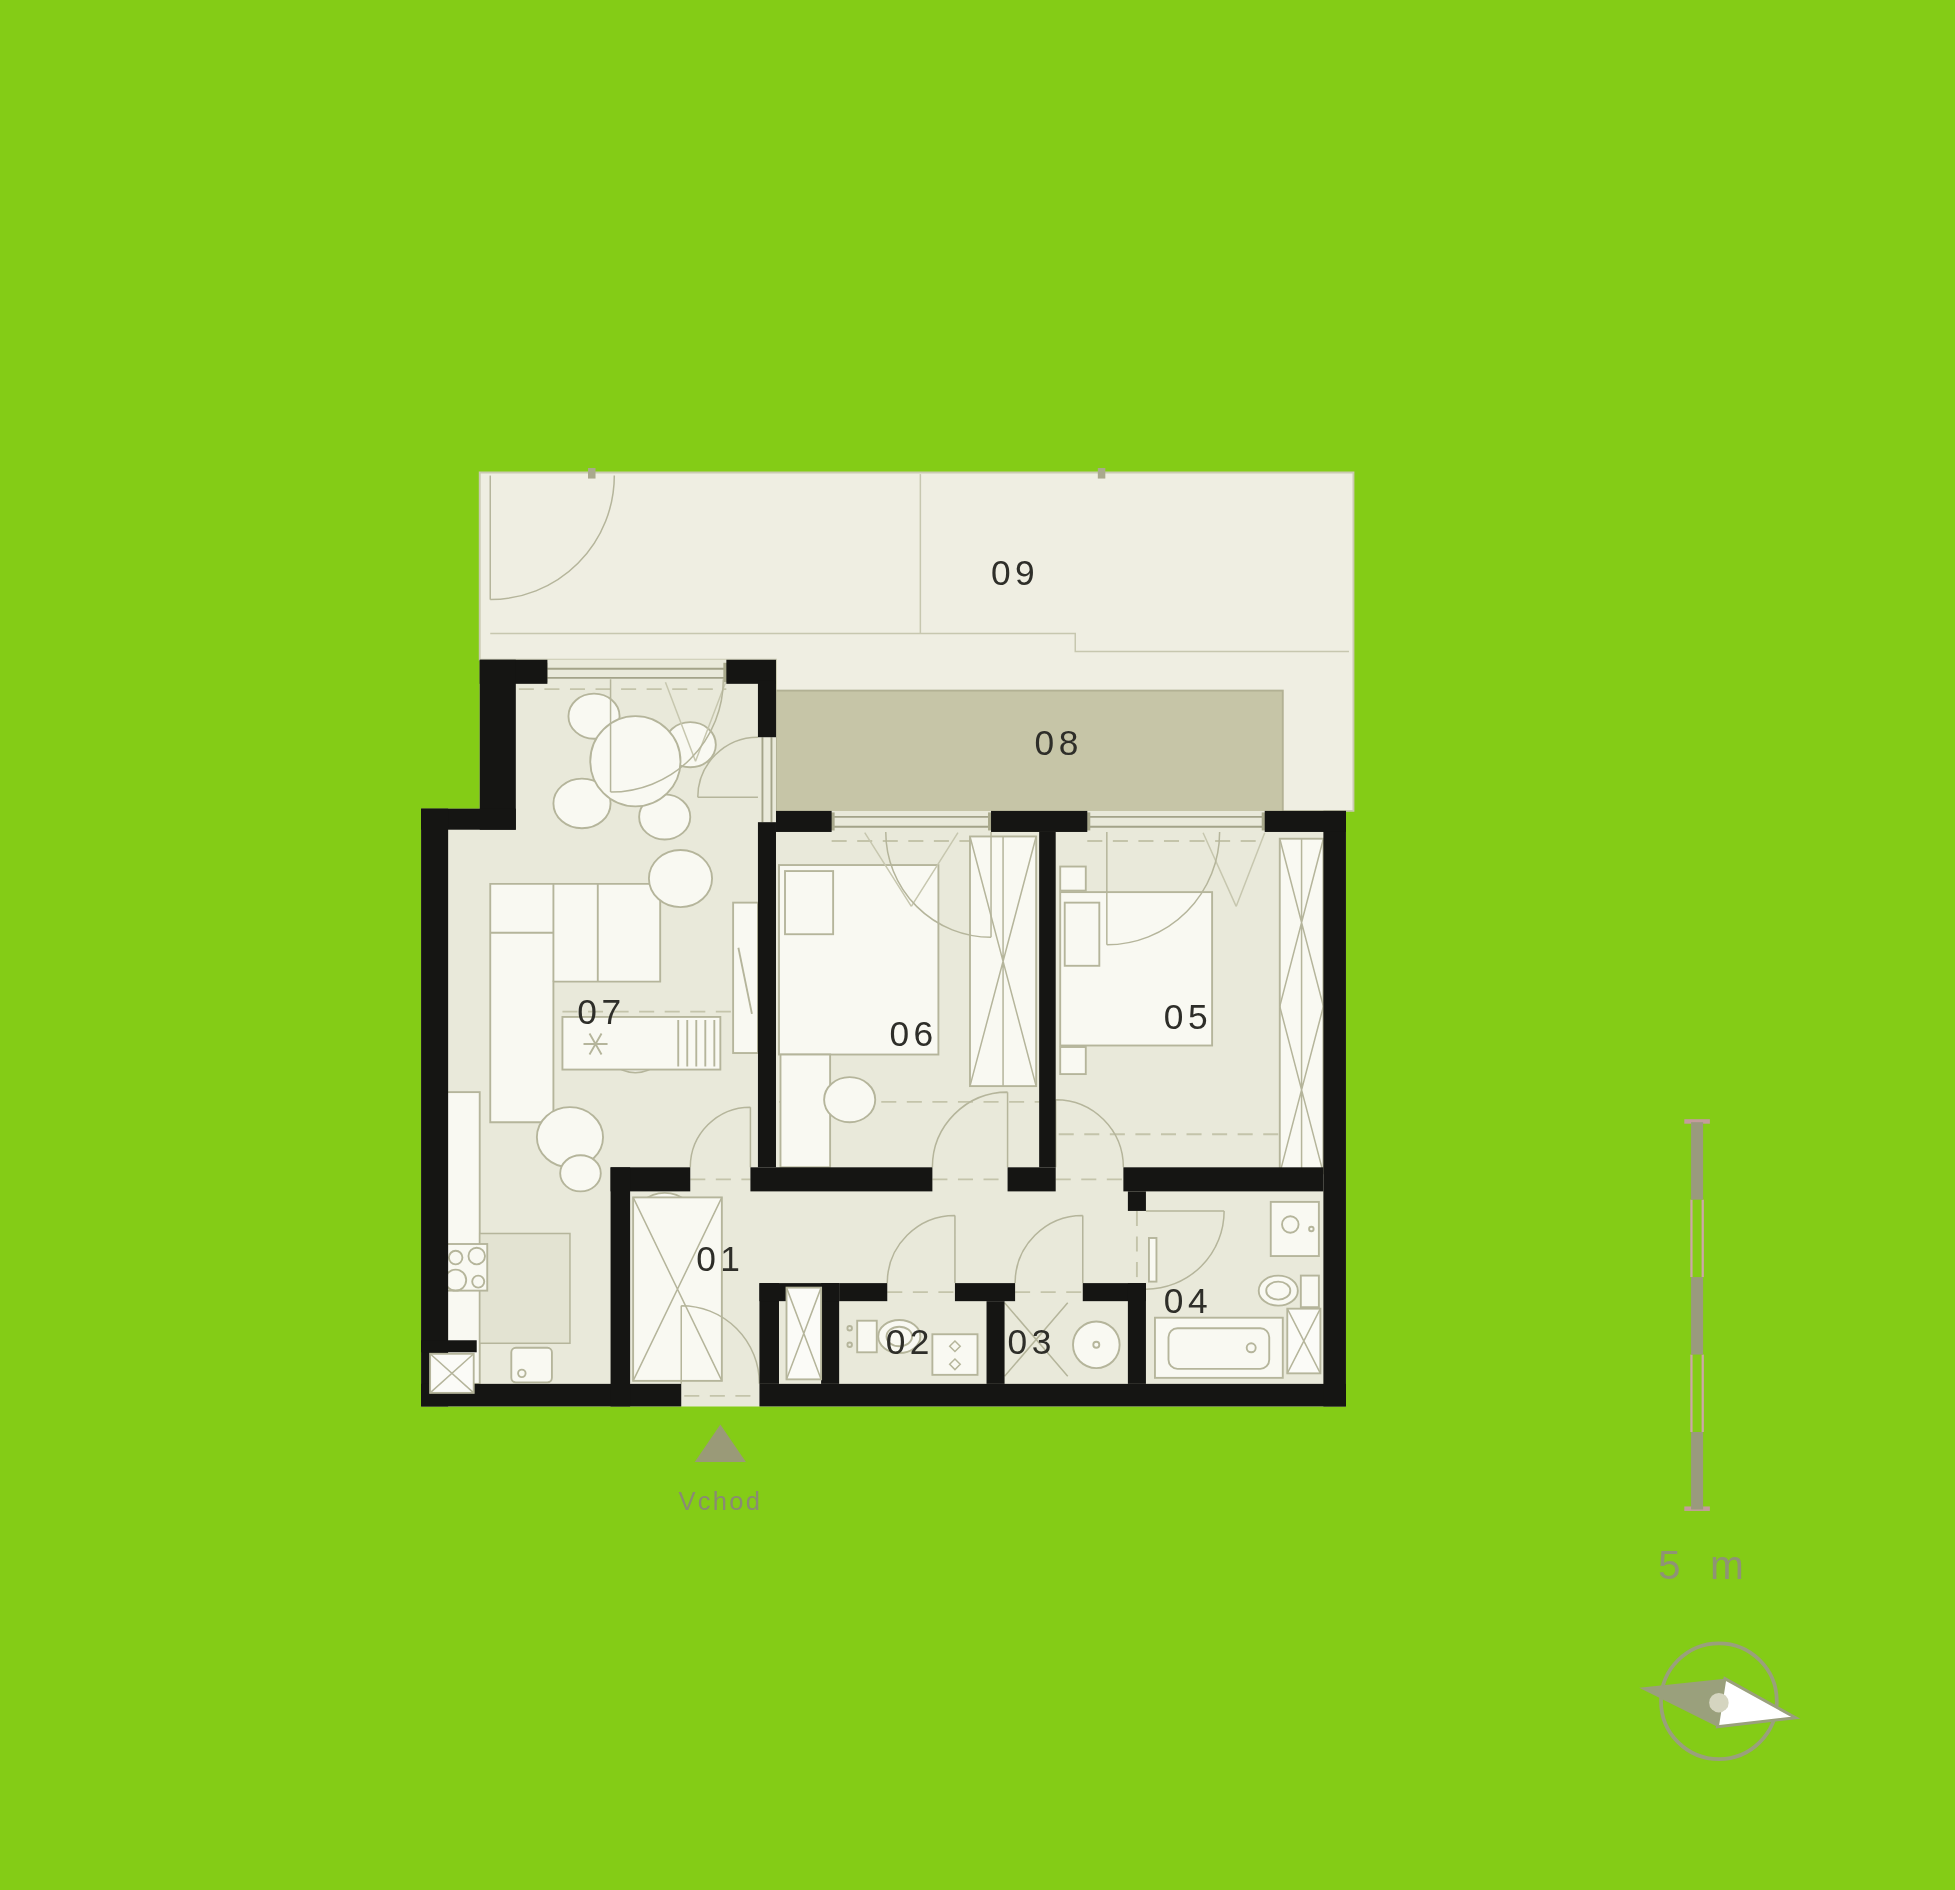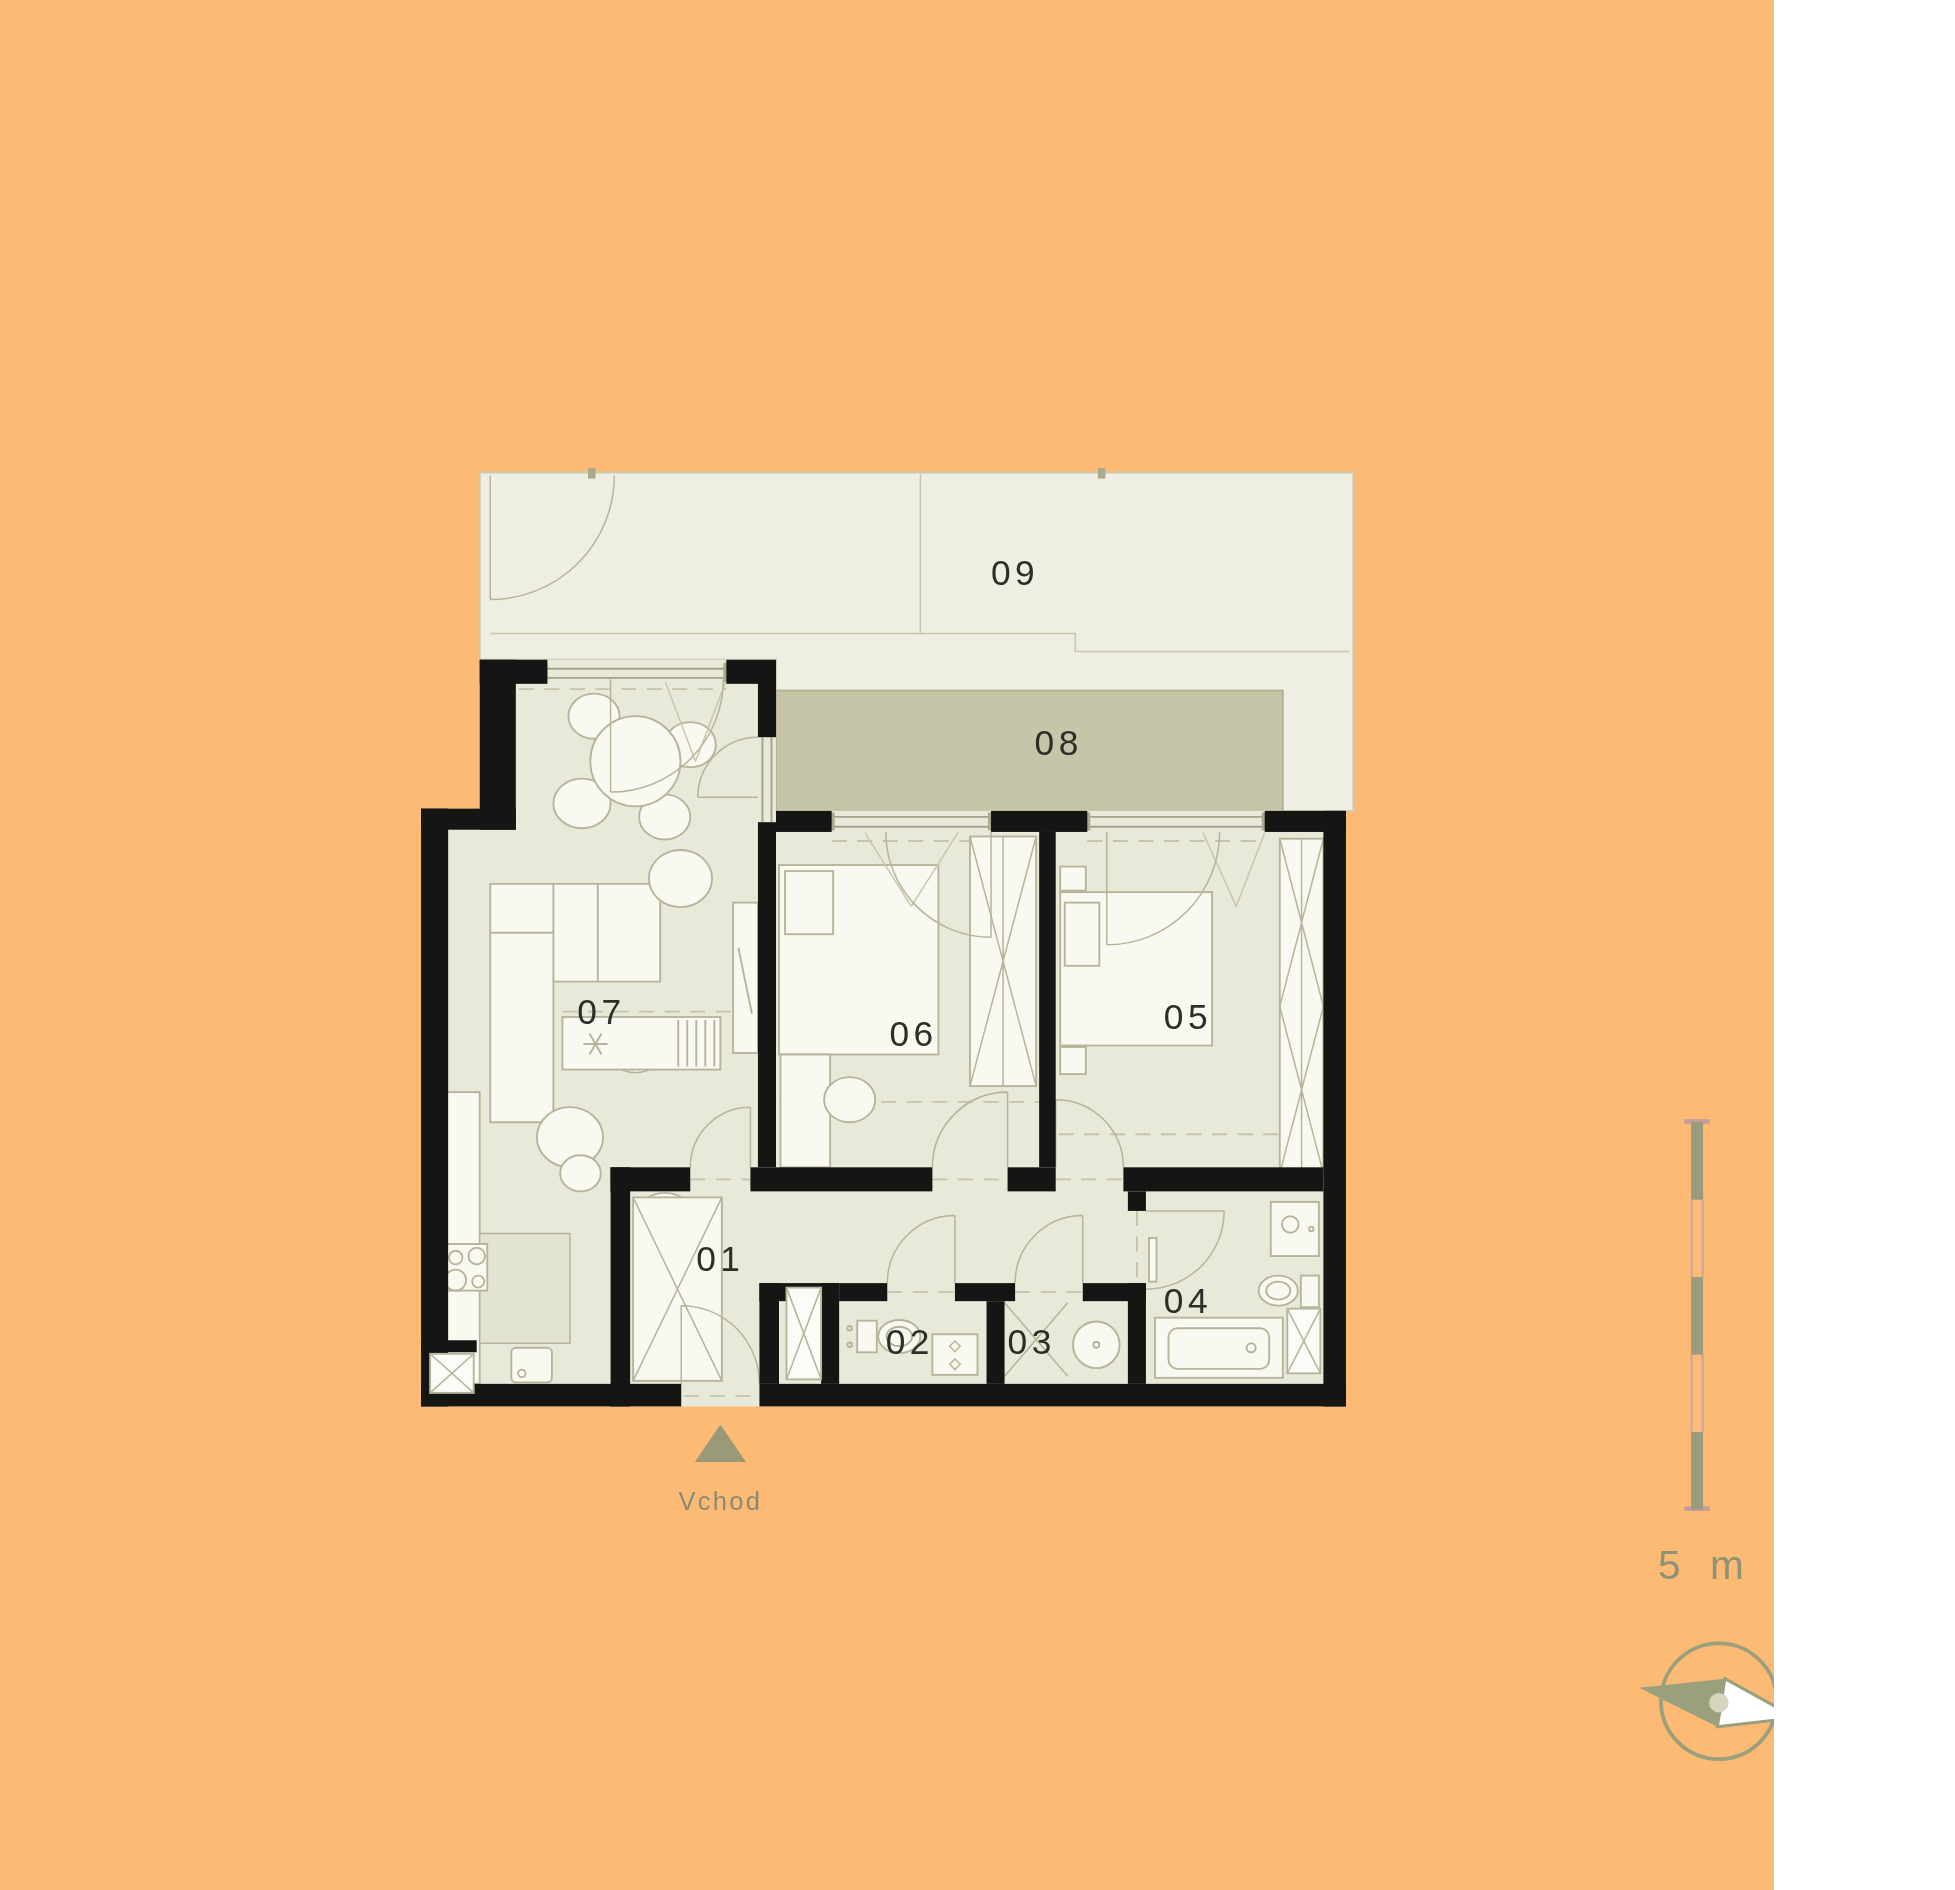--- a/index.html
+++ b/index.html
@@ -1,17 +1,17 @@
 <!DOCTYPE html>
 <html style="font-size:12px"><head>
 <meta charset="utf-8">
 <style>
   html,body{margin:0;padding:0;background:#ffffff;}
   body{width:1955px;height:1891px;font-family:"Liberation Sans",sans-serif;}
-  .stage{position:relative;width:1774px;height:1891px;background:#fdba74;overflow:hidden;}
+  .stage{position:relative;width:1955px;height:1891px;background:#84cc16;overflow:hidden;}
   svg{position:absolute;left:0;top:0;}
   .room-label{font-size:47px;fill:#2e2e29;letter-spacing:6px;text-anchor:middle;font-weight:400;}
   .vchod-label{font-size:34px;fill:#8a8a74;letter-spacing:3px;text-anchor:middle;}
   .scale-label{font-size:54px;fill:#8f9376;letter-spacing:12px;text-anchor:middle;}
   .furn{stroke:#b5b59b;stroke-width:2.5;fill:#f9f9f2;}
   .furn-n{stroke:#b5b59b;stroke-width:2.5;fill:none;}
   .thin{stroke:#c7c7af;stroke-width:2;fill:none;}
   .door{stroke:#b5b59b;stroke-width:2;fill:none;}
   .glaze{stroke:#a3a389;stroke-width:2.5;fill:none;}
   .dash{stroke:#c4c4aa;stroke-width:2.5;fill:none;stroke-dasharray:20 14;}

